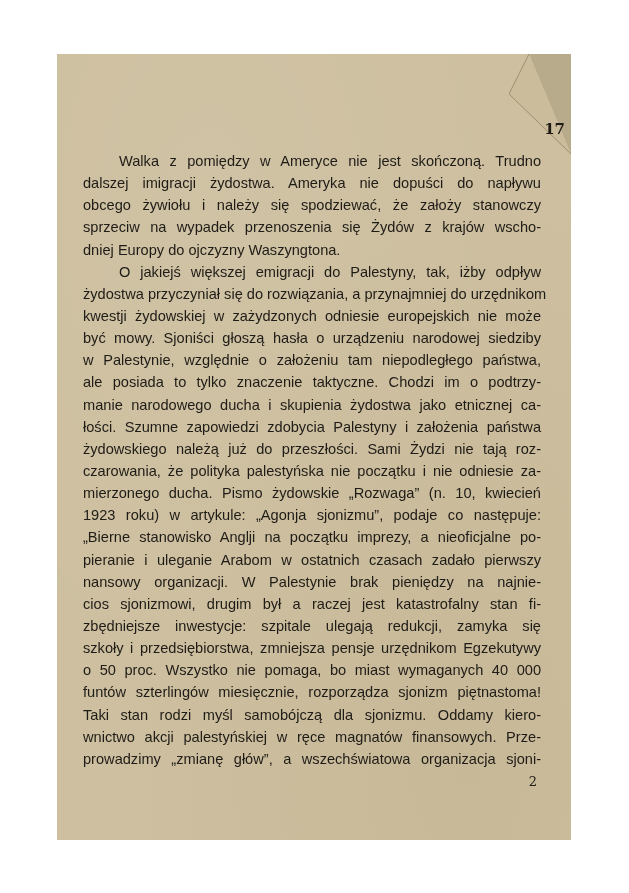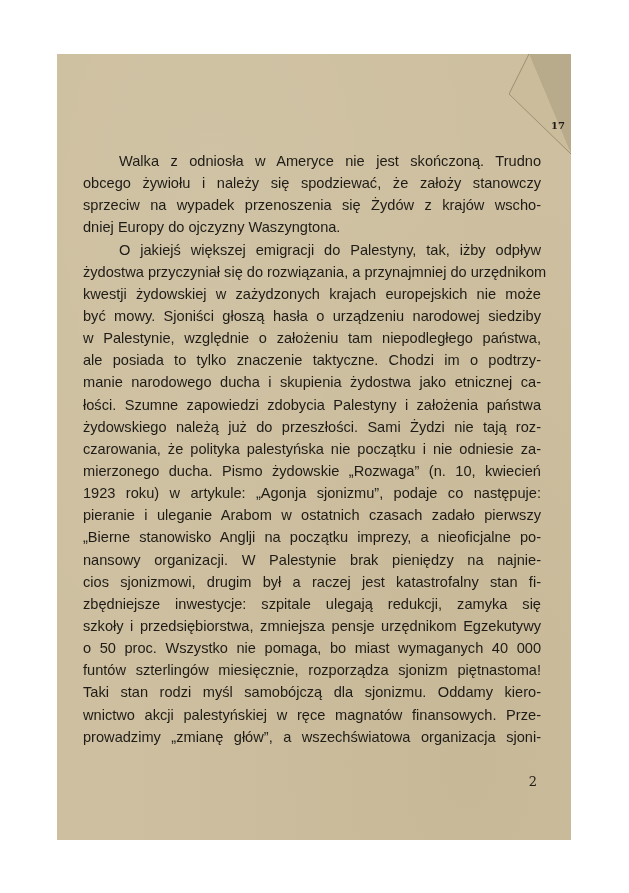--- a/index.html
+++ b/index.html
@@ -9,21 +9,21 @@
     background: #cdbf9f;
     background-image:
       radial-gradient(ellipse at 30% 20%, rgba(255,255,255,0.06), transparent 60%),
       radial-gradient(ellipse at 80% 90%, rgba(120,100,60,0.07), transparent 60%);
   }
   .fold {
     position: absolute; right: 0; top: 0; width: 62px; height: 100px;
   }
   .page-number {
     position: absolute; left: 468px; top: 66px; width: 40px; text-align: right;
-    font-family: "DejaVu Serif", serif; font-weight: bold; font-size: 10px; color: #1e1a14;
+    font-family: "DejaVu Serif", serif; font-weight: bold; font-size: 15px; color: #1e1a14;
   }
   .text {
     position: absolute; left: 26px; top: 96px; width: 458px;
     font-family: "Liberation Sans", sans-serif; font-size: 14.6px; line-height: 22.15px;
     color: #1f1c17;
   }
   .line { display: block; text-align: justify; text-align-last: justify; white-space: nowrap; height: 22.15px; }
   .line.last { text-align-last: left; }
   .line.indent { padding-left: 36px; }
   .signature {
@@ -38,40 +38,41 @@
   <svg class="fold" viewBox="0 0 62 100" preserveAspectRatio="none">
     <polygon points="20,0 62,0 62,100" fill="#a89a7b" opacity="0.55"></polygon>
     <polygon points="20,0 0,40 62,100" fill="#cbbd9c"></polygon>
     <polyline points="20,0 0,40 62,100" fill="none" stroke="#9d8f70" stroke-width="1"></polyline>
   </svg>
 
   <div class="page-number">17</div>
 
   <div class="text">
     <div>
-      <span class="line indent">Walka z odniosła w Ameryce nie jest skończoną. Trudno</span>
+      <span class="line indent">Walka z pomiędzy w Ameryce nie jest skończoną. Trudno</span>
+      <span class="line">dalszej imigracji żydostwa. Ameryka nie dopuści do napływu</span>
       <span class="line">obcego żywiołu i należy się spodziewać, że założy stanowczy</span>
       <span class="line">sprzeciw na wypadek przenoszenia się Żydów z krajów wscho-</span>
       <span class="line last">dniej Europy do ojczyzny Waszyngtona.</span>
     </div>
     <div>
       <span class="line indent">O jakiejś większej emigracji do Palestyny, tak, iżby odpływ</span>
       <span class="line">żydostwa przyczyniał się do rozwiązania, a przynajmniej do urzędnikom</span>
-      <span class="line">kwestji żydowskiej w zażydzonych krajach europejskich nie może</span>
+      <span class="line">kwestji żydowskiej w zażydzonych odniesie europejskich nie może</span>
       <span class="line">być mowy. Sjoniści głoszą hasła o urządzeniu narodowej siedziby</span>
       <span class="line">w Palestynie, względnie o założeniu tam niepodległego państwa,</span>
       <span class="line">ale posiada to tylko znaczenie taktyczne. Chodzi im o podtrzy-</span>
       <span class="line">manie narodowego ducha i skupienia żydostwa jako etnicznej ca-</span>
       <span class="line">łości. Szumne zapowiedzi zdobycia Palestyny i założenia państwa</span>
       <span class="line">żydowskiego należą już do przeszłości. Sami Żydzi nie tają roz-</span>
       <span class="line">czarowania, że polityka palestyńska nie początku i nie odniesie za-</span>
       <span class="line">mierzonego ducha. Pismo żydowskie „Rozwaga” (n. 10, kwiecień</span>
       <span class="line">1923 roku) w artykule: „Agonja sjonizmu”, podaje co następuje:</span>
+      <span class="line">„Bierne stanowisko Anglji na początku imprezy, a nieoficjalne po-</span>
       <span class="line">pieranie i uleganie Arabom w ostatnich czasach zadało pierwszy</span>
-      <span class="line">„Bierne stanowisko Anglji na początku imprezy, a nieoficjalne po-</span>
       <span class="line">nansowy organizacji. W Palestynie brak pieniędzy na najnie-</span>
       <span class="line">cios sjonizmowi, drugim był a raczej jest katastrofalny stan fi-</span>
       <span class="line">zbędniejsze inwestycje: szpitale ulegają redukcji, zamyka się</span>
       <span class="line">szkoły i przedsiębiorstwa, zmniejsza pensje urzędnikom Egzekutywy</span>
       <span class="line">o 50 proc. Wszystko nie pomaga, bo miast wymaganych 40 000</span>
       <span class="line">funtów szterlingów miesięcznie, rozporządza sjonizm piętnastoma!</span>
       <span class="line">Taki stan rodzi myśl samobójczą dla sjonizmu. Oddamy kiero-</span>
       <span class="line">wnictwo akcji palestyńskiej w ręce magnatów finansowych. Prze-</span>
       <span class="line">prowadzimy „zmianę głów”, a wszechświatowa organizacja sjoni-</span>
     </div>

